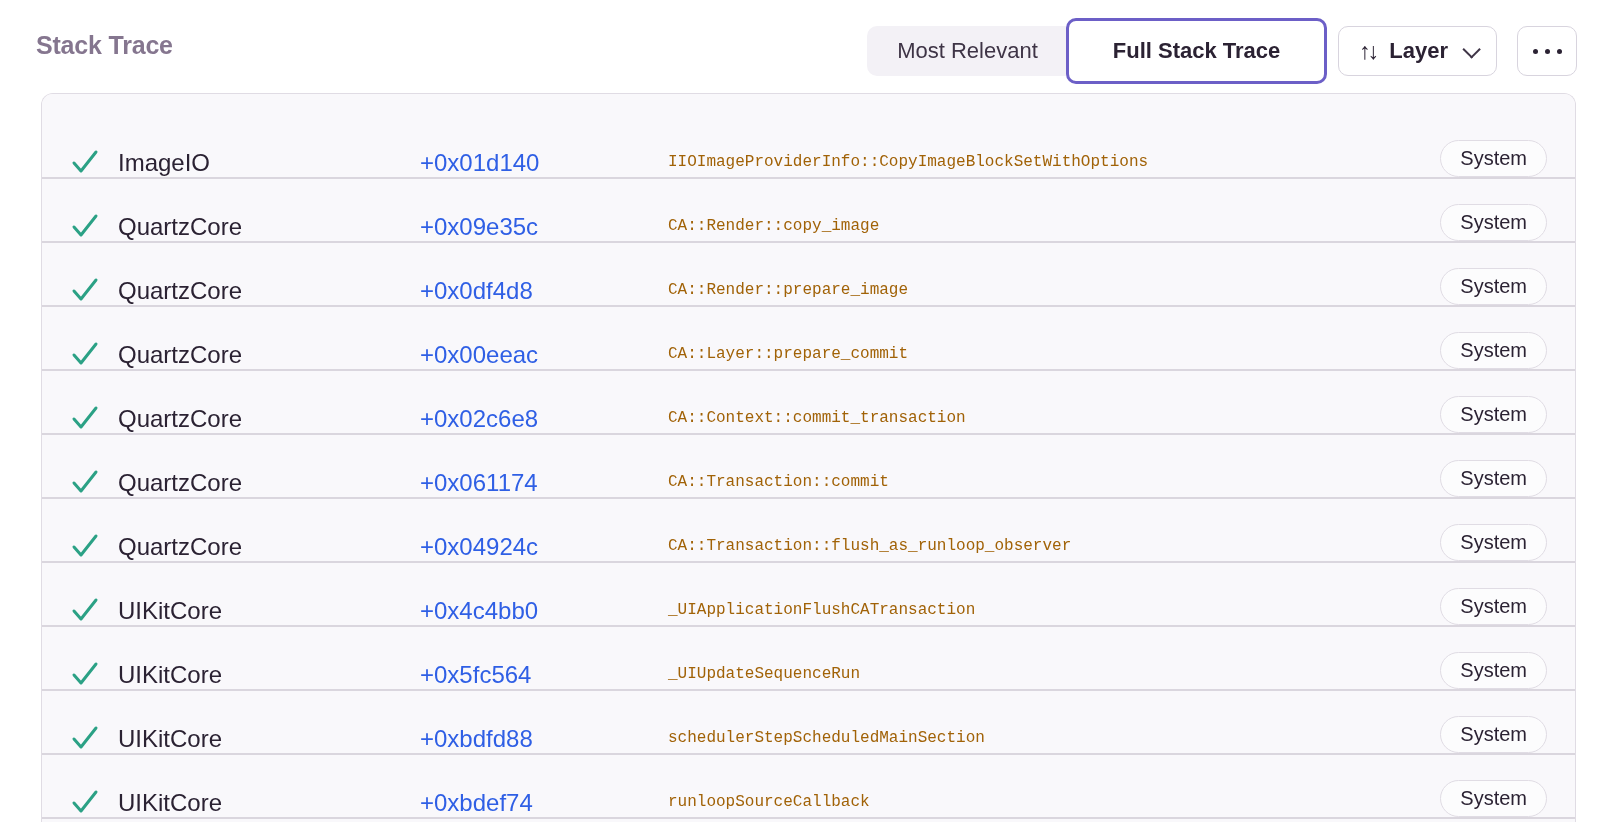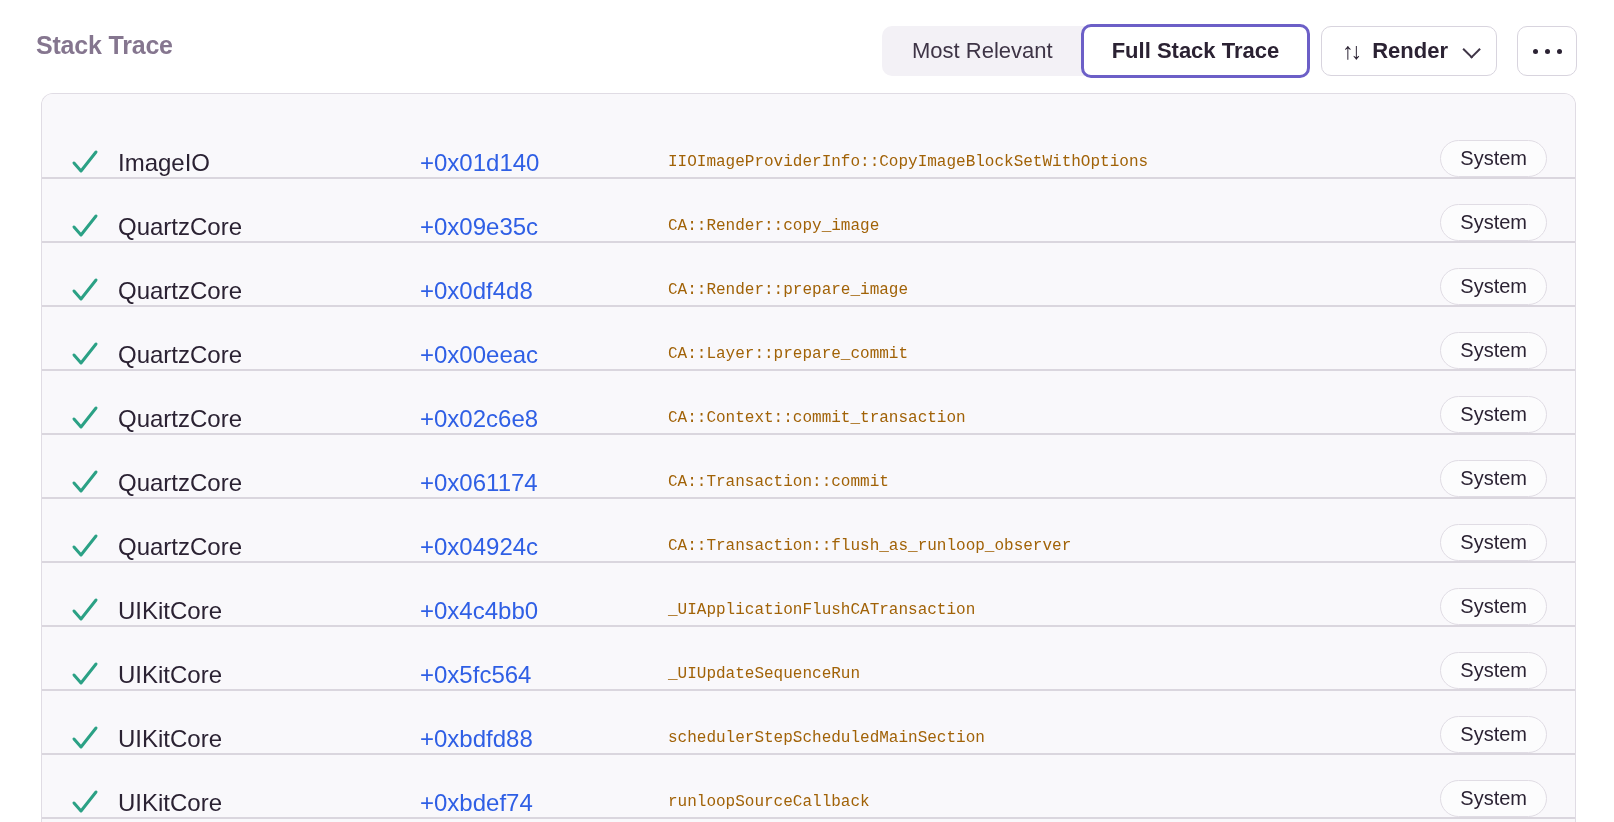--- a/index.html
+++ b/index.html
@@ -22,21 +22,21 @@
     display:flex; align-items:center; background:#F3F1F6;
     border-radius:10px; height:50px;
   }
   .seg-btn {
     height:50px; padding:0 30px; border:none; background:transparent;
     font-family:inherit; font-size:22px; font-weight:500; color:#3E3446;
     border-radius:14px; cursor:pointer; white-space:nowrap;
   }
   .seg-btn.selected {
     background:#fff; border:3px solid #6C5FC7; border-radius:10px;
-    height:54px; margin:-2px; padding:0 28px;
+    height:66px; margin:-2px; padding:0 44px;
     font-weight:700; color:#2B2233;
   }
   .btn {
     display:flex; align-items:center; justify-content:center;
     height:50px; background:#fff; border:1px solid #D8D4DE; border-radius:10px;
     font-family:inherit; font-size:22px; font-weight:700; color:#2B2233;
     cursor:pointer;
   }
   .sort-btn { margin-left:13px; padding:0 20px; gap:11px; }
   .sort-arrows { font-size:23px; font-weight:400; letter-spacing:-3px; color:#2B2233; margin-right:2px; }
@@ -81,21 +81,21 @@
 
   <div class="page-title">Stack Trace</div>
 
   <div class="toolbar">
     <div class="segmented">
       <button class="seg-btn">Most Relevant</button>
       <button class="seg-btn selected">Full Stack Trace</button>
     </div>
     <button class="btn sort-btn">
       <span class="sort-arrows">↑↓</span>
-      <span>Render</span>
+      <span>Layer</span>
       <span class="chevron"></span>
     </button>
     <button class="btn more-btn">
       <span class="dots">
           <i></i>
           <i></i>
           <i></i>
         </span>
     </button>
   </div>

